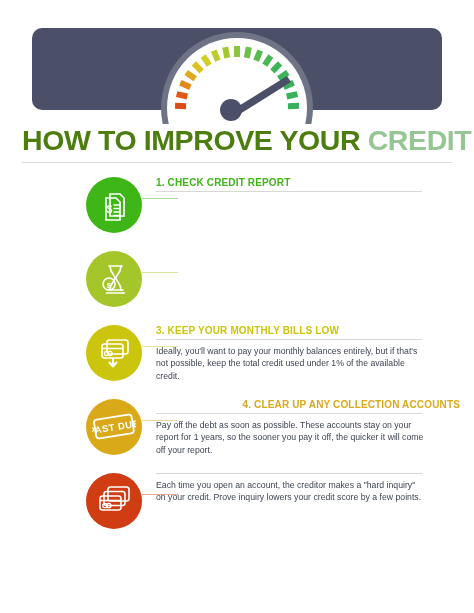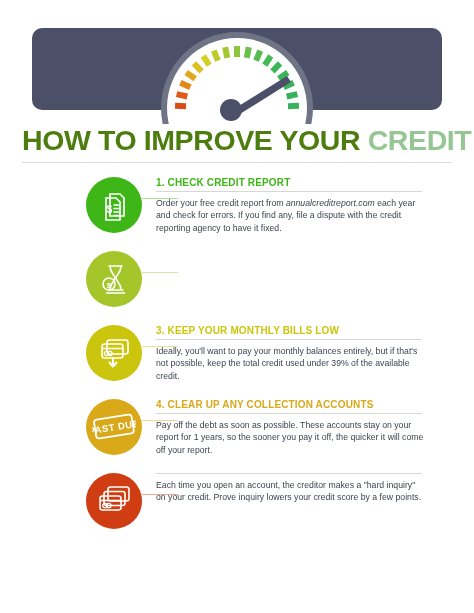--- a/index.html
+++ b/index.html
@@ -173,23 +173,20 @@
             <path d="M17 20.5 h5"></path>
             <path d="M17 24 h5"></path>
             <path d="M17 27.5 h5"></path>
         </g>
         <text x="12.5" y="25" font-size="10" font-weight="bold" fill="#ffffff" font-family="Liberation Sans, sans-serif" text-anchor="middle">$</text>
       </svg>
     </div>
     <div class="step-body">
       <div class="step-heading" style="color: rgb(63, 182, 24);">1. CHECK CREDIT REPORT</div>
       <div class="heading-rule"></div>
-      <p class="step-text">
-        <span>Order your free credit report from </span><em>annualcreditreport.com</em><span> each year and check for errors. If you find any, file a dispute with the credit reporting agency to have it fixed.</span>
-      </p>
     </div>
   </div>
 
   <div class="step">
     <div class="connector" style="background: rgb(165, 198, 42); opacity: 0.45;"></div>
     <div class="icon-badge" style="background: rgb(165, 198, 42);">
       <svg width="34" height="34" viewBox="0 0 34 34">
         <g fill="none" stroke="#ffffff" stroke-width="1.6" stroke-linecap="round">
           <path d="M12 4 h13"></path>
           <path d="M13 4 c0 7 5 9 5 12 c0 3 -5 5 -5 12"></path>
@@ -218,36 +215,36 @@
         </g>
         <g fill="none" stroke="#ffffff" stroke-width="2" stroke-linecap="round" stroke-linejoin="round">
           <path d="M16 22 v8"></path>
           <path d="M12.5 26.5 L16 30.5 L19.5 26.5"></path>
         </g>
       </svg>
     </div>
     <div class="step-body">
       <div class="step-heading" style="color: rgb(204, 197, 13);">3. KEEP YOUR MONTHLY BILLS LOW</div>
       <div class="heading-rule"></div>
-      <p class="step-text">Ideally, you'll want to pay your monthly balances entirely, but if that's not possible, keep the total credit used under 39% of the available credit.</p>
+      <p class="step-text">Ideally, you'll want to pay your monthly balances entirely, but if that's not possible, keep the total credit used under 1% of the available credit.</p>
     </div>
   </div>
 
   <div class="step">
     <div class="connector" style="background: rgb(217, 169, 26); opacity: 0.45;"></div>
     <div class="icon-badge" style="background: rgb(217, 169, 26);">
       <svg width="44" height="34" viewBox="0 0 44 34">
         <g transform="rotate(-9 22 17)">
           <rect x="3" y="7" width="38" height="19" rx="3" fill="none" stroke="#ffffff" stroke-width="1.8"></rect>
           <text x="22" y="20.5" font-size="9.5" font-weight="bold" fill="#ffffff" font-family="Liberation Sans, sans-serif" text-anchor="middle" letter-spacing="0.5">PAST DUE</text>
         </g>
       </svg>
     </div>
     <div class="step-body">
-      <div class="step-heading" style="color: rgb(217, 169, 26);">4. CLEAR UP ANY COLLECTION ACCOUNTS</div>
+      <div class="step-heading" style="color: rgb(217, 169, 26); text-align: right;">4. CLEAR UP ANY COLLECTION ACCOUNTS</div>
       <div class="heading-rule"></div>
       <p class="step-text">Pay off the debt as soon as possible. These accounts stay on your report for 1 years, so the sooner you pay it off, the quicker it will come off your report.</p>
     </div>
   </div>
 
   <div class="step">
     <div class="connector" style="background: rgb(208, 61, 18); opacity: 0.45;"></div>
     <div class="icon-badge" style="background: rgb(208, 61, 18);">
       <svg width="34" height="34" viewBox="0 0 34 34">
         <g fill="none" stroke="#ffffff" stroke-width="1.6">

